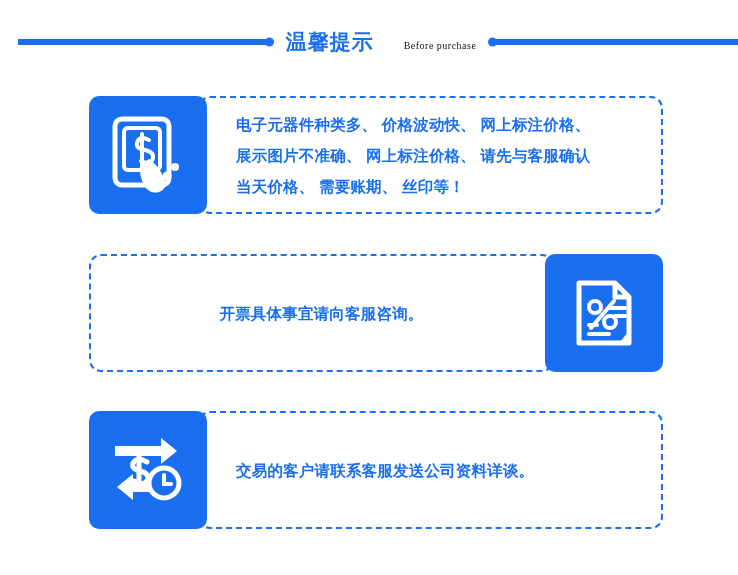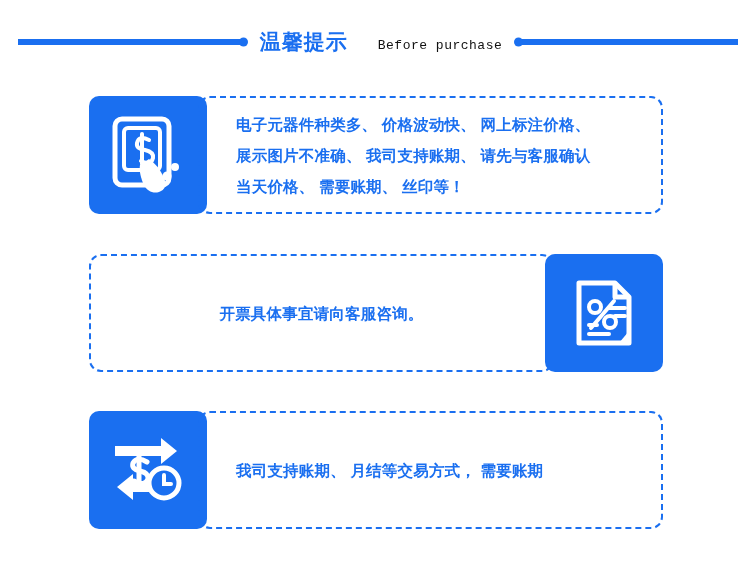--- a/index.html
+++ b/index.html
@@ -62,22 +62,22 @@
     white-space: nowrap;
   }
   .title-cn {
     color: #1a6ff0;
     font-size: 21px;
     font-weight: bold;
     letter-spacing: 1px;
   }
   .title-en {
     color: #111111;
-    font-family: Liberation Mono, monospace;
-    font-size: 13px;
+    font-family: Liberation Serif, serif;
+    font-size: 10px;
     letter-spacing: 0.5px;
     margin-left: 20px;
   }
 
   
   .card {
     position: absolute;
     display: flex;
     align-items: stretch;
     padding-left: 8px;
@@ -168,21 +168,21 @@
         <path d="M33 19 v30" stroke="#ffffff" stroke-width="4" stroke-linecap="round"></path>
         <path d="M40 25 q-10 -5 -12 3 q-1 6 8 7 q9 2 8 8 q-2 8 -12 3" fill="none" stroke="#ffffff" stroke-width="4" stroke-linecap="round"></path>
         <path d="M40 44 c8 6 12 12 15 19 c3 7 1 12 -5 14 c-6 2 -12 -1 -15 -7 c-3 -6 -5 -14 -4 -20 z" fill="#ffffff"></path>
         <circle cx="58" cy="61" r="4.5" fill="#ffffff"></circle>
         <circle cx="66" cy="52" r="4" fill="#ffffff"></circle>
       </svg>
     </div>
     <div class="text-box">
       <p>
         <span class="nowrap-line">电子元器件种类多、 价格波动快、 网上标注价格、</span>
-        <span class="nowrap-line">展示图片不准确、 我司支持账期、 请先与客服确认</span>
+        <span class="nowrap-line">展示图片不准确、 网上标注价格、 请先与客服确认</span>
         <span class="nowrap-line">当天价格、 需要账期、 丝印等！</span>
       </p>
     </div>
   </div>
 
   <div class="card" id="card-2">
     <div class="text-box">
       <p>
         <span class="nowrap-line">开票具体事宜请向客服咨询。</span>
       </p>
@@ -209,18 +209,18 @@
         <path d="M8 16 h46 v-8 l16 13 l-16 13 v-8 h-46 z" fill="#ffffff"></path>
         <path d="M72 62 h-46 v8 l-16 -13 l16 -13 v8 h46 z" fill="#ffffff"></path>
         <path d="M32 26 v26" stroke="#ffffff" stroke-width="5" stroke-linecap="round"></path>
         <path d="M40 32 q-10 -6 -14 1 q-2 6 7 8 q9 2 8 8 q-3 8 -14 2" fill="none" stroke="#ffffff" stroke-width="5" stroke-linecap="round"></path>
         <circle cx="57" cy="53" r="15" fill="#1a6ff0" stroke="#ffffff" stroke-width="5"></circle>
         <path d="M57 45 v9 h7" fill="none" stroke="#ffffff" stroke-width="4" stroke-linecap="round"></path>
       </svg>
     </div>
     <div class="text-box">
       <p>
-        <span class="nowrap-line">我司支持账期、 月结等交易方式， 需要账期</span>
+        <span class="nowrap-line">交易的客户请联系客服发送公司资料详谈。</span>
       </p>
     </div>
   </div>
 
 </div>
 
 </body></html>

